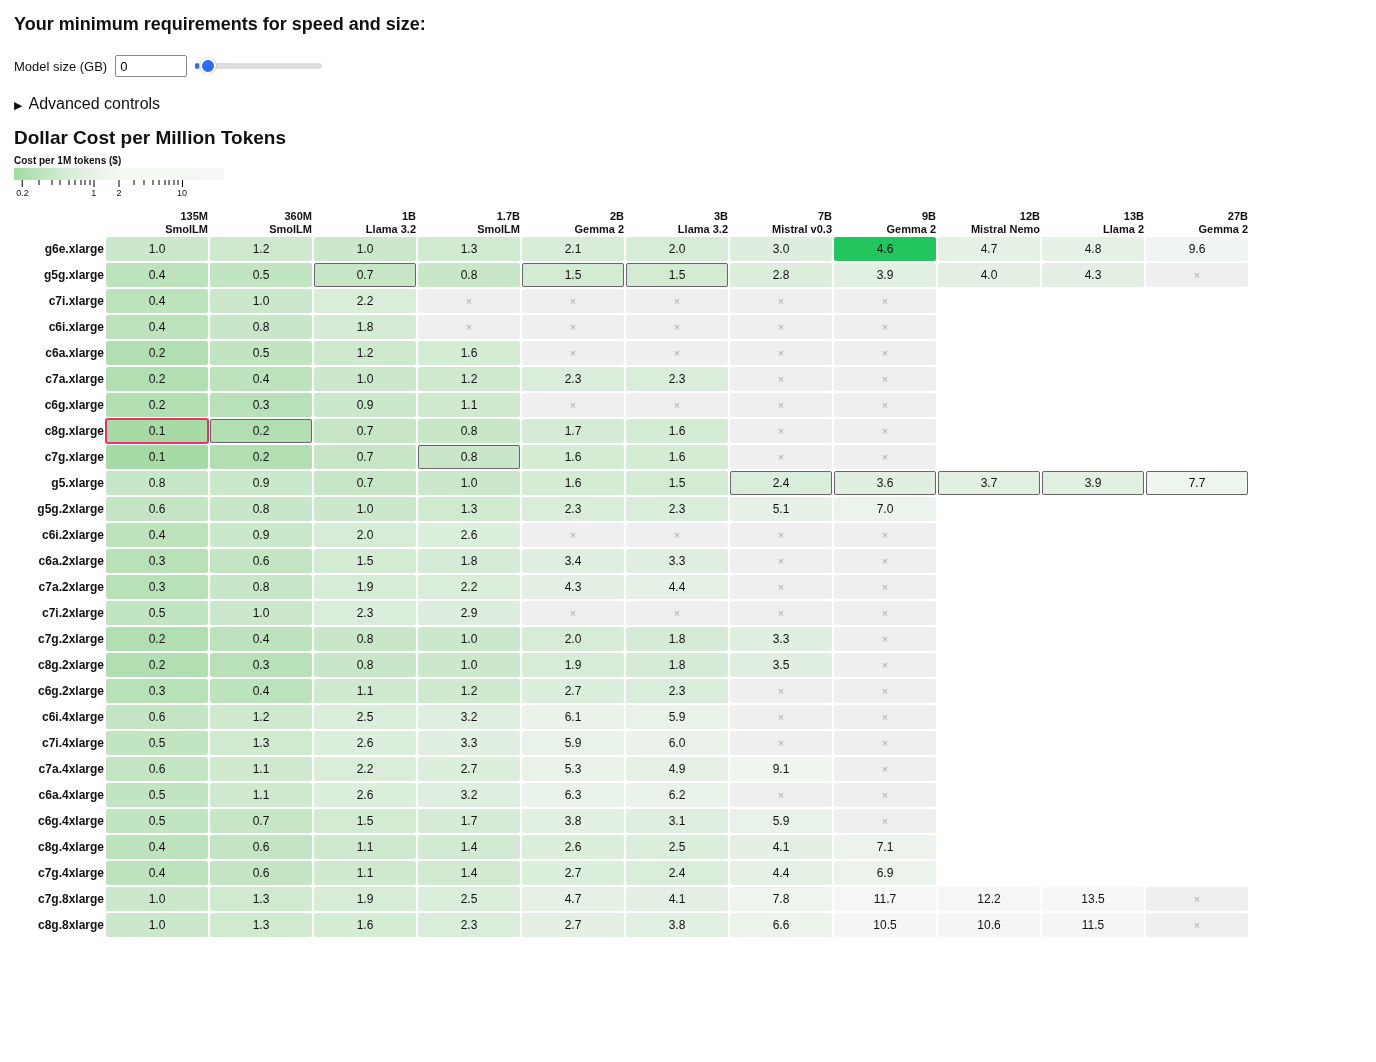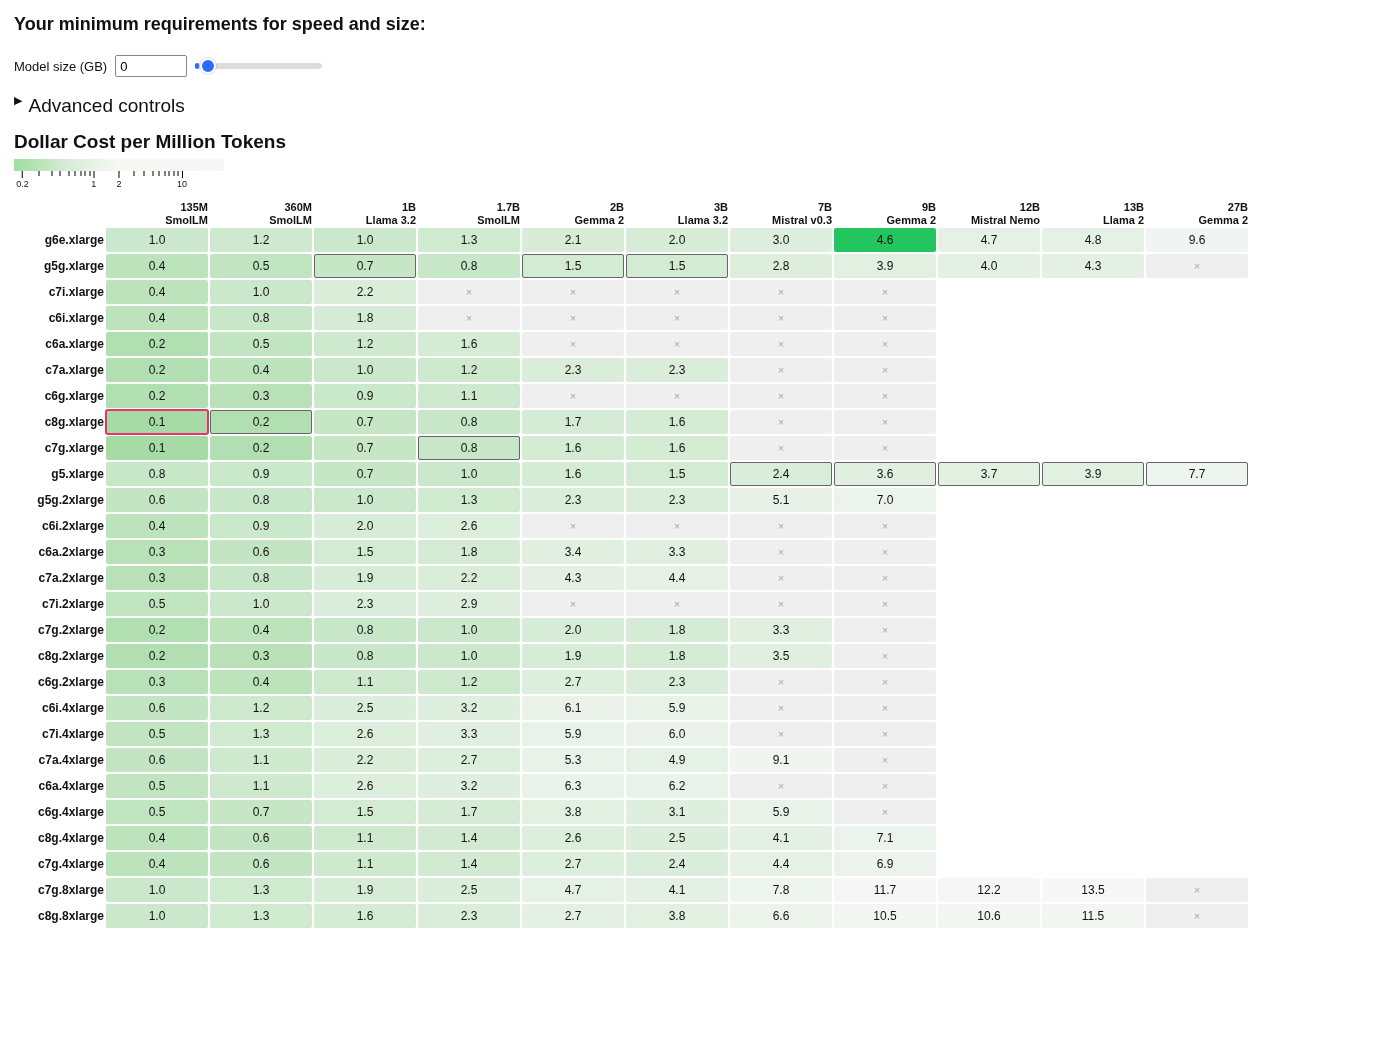--- a/index.html
+++ b/index.html
@@ -31,22 +31,22 @@
   input[type=range]::-moz-range-thumb {
     width: 16px; height: 16px; background: #2b6cff; border-radius: 50%;
     border: 2px solid #fff; cursor: pointer;
   }
   .slider-wrap { position: relative; width: 125px; height: 16px; display: flex; align-items: center;}
   .slider-fill {
     position: absolute; height: 6px; background: #2b6cff;
     border-radius: 6px; left: 0; pointer-events: none;
   }
   details.adv summary {
-    cursor: pointer; font-size: 19px; list-style: none;
-    display: flex; align-items: flex-start; gap: 6px; user-select: none;
+    cursor: pointer; font-size: 16px; list-style: none;
+    display: flex; align-items: flex-end; gap: 6px; user-select: none;
   }
   details.adv summary::before {
     content: "▶"; font-size: 11px; transform: translateY(-1px);
   }
   details.adv summary::-webkit-details-marker { display: none; }
 
   .legend { margin-top: 4px; }
   .legend-label { font-size: 10px; font-weight: 600; }
   .legend-bar {
     width: 210px; height: 12px;
@@ -97,20 +97,21 @@
 
 <details class="adv">
   <summary>
       <span>Advanced controls</span>
     </summary>
 </details>
 
 <h3 class="subtitle">Dollar Cost per Million Tokens</h3>
 
 <div class="legend">
+  <div class="legend-label">Cost per 1M tokens ($)</div>
   <div class="legend-bar"></div>
   <div class="legend-ticks" id="legend-ticks">
       <div class="legend-tick" style="left: 4%;">
         <div class="tl" style="height:7px"></div>
         <div class="tn">0.2</div>
       </div>
       <div class="legend-tick" style="left: 12%;">
         <div class="tl" style="height:5px"></div>
       </div>
       <div class="legend-tick" style="left: 18%;">

